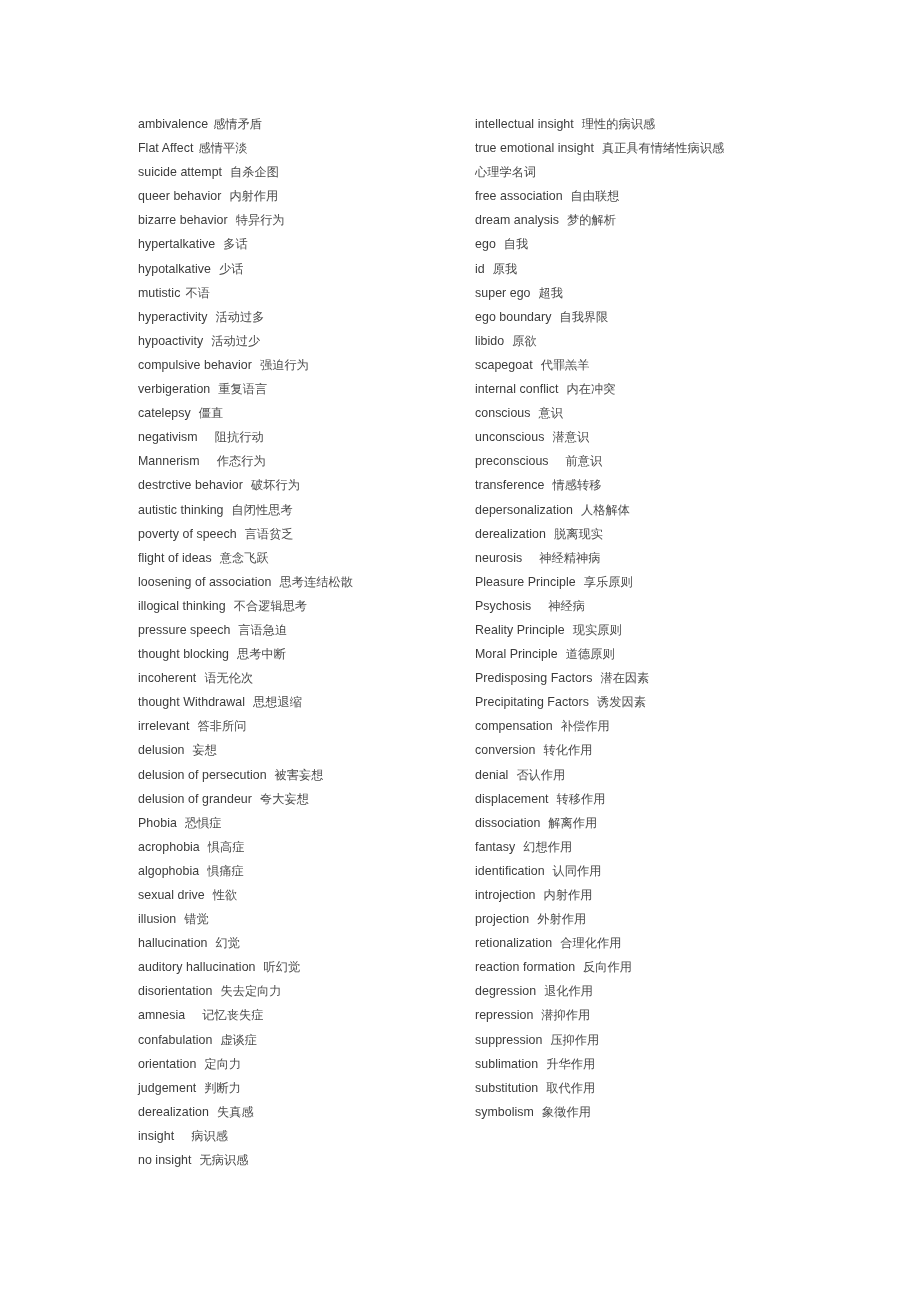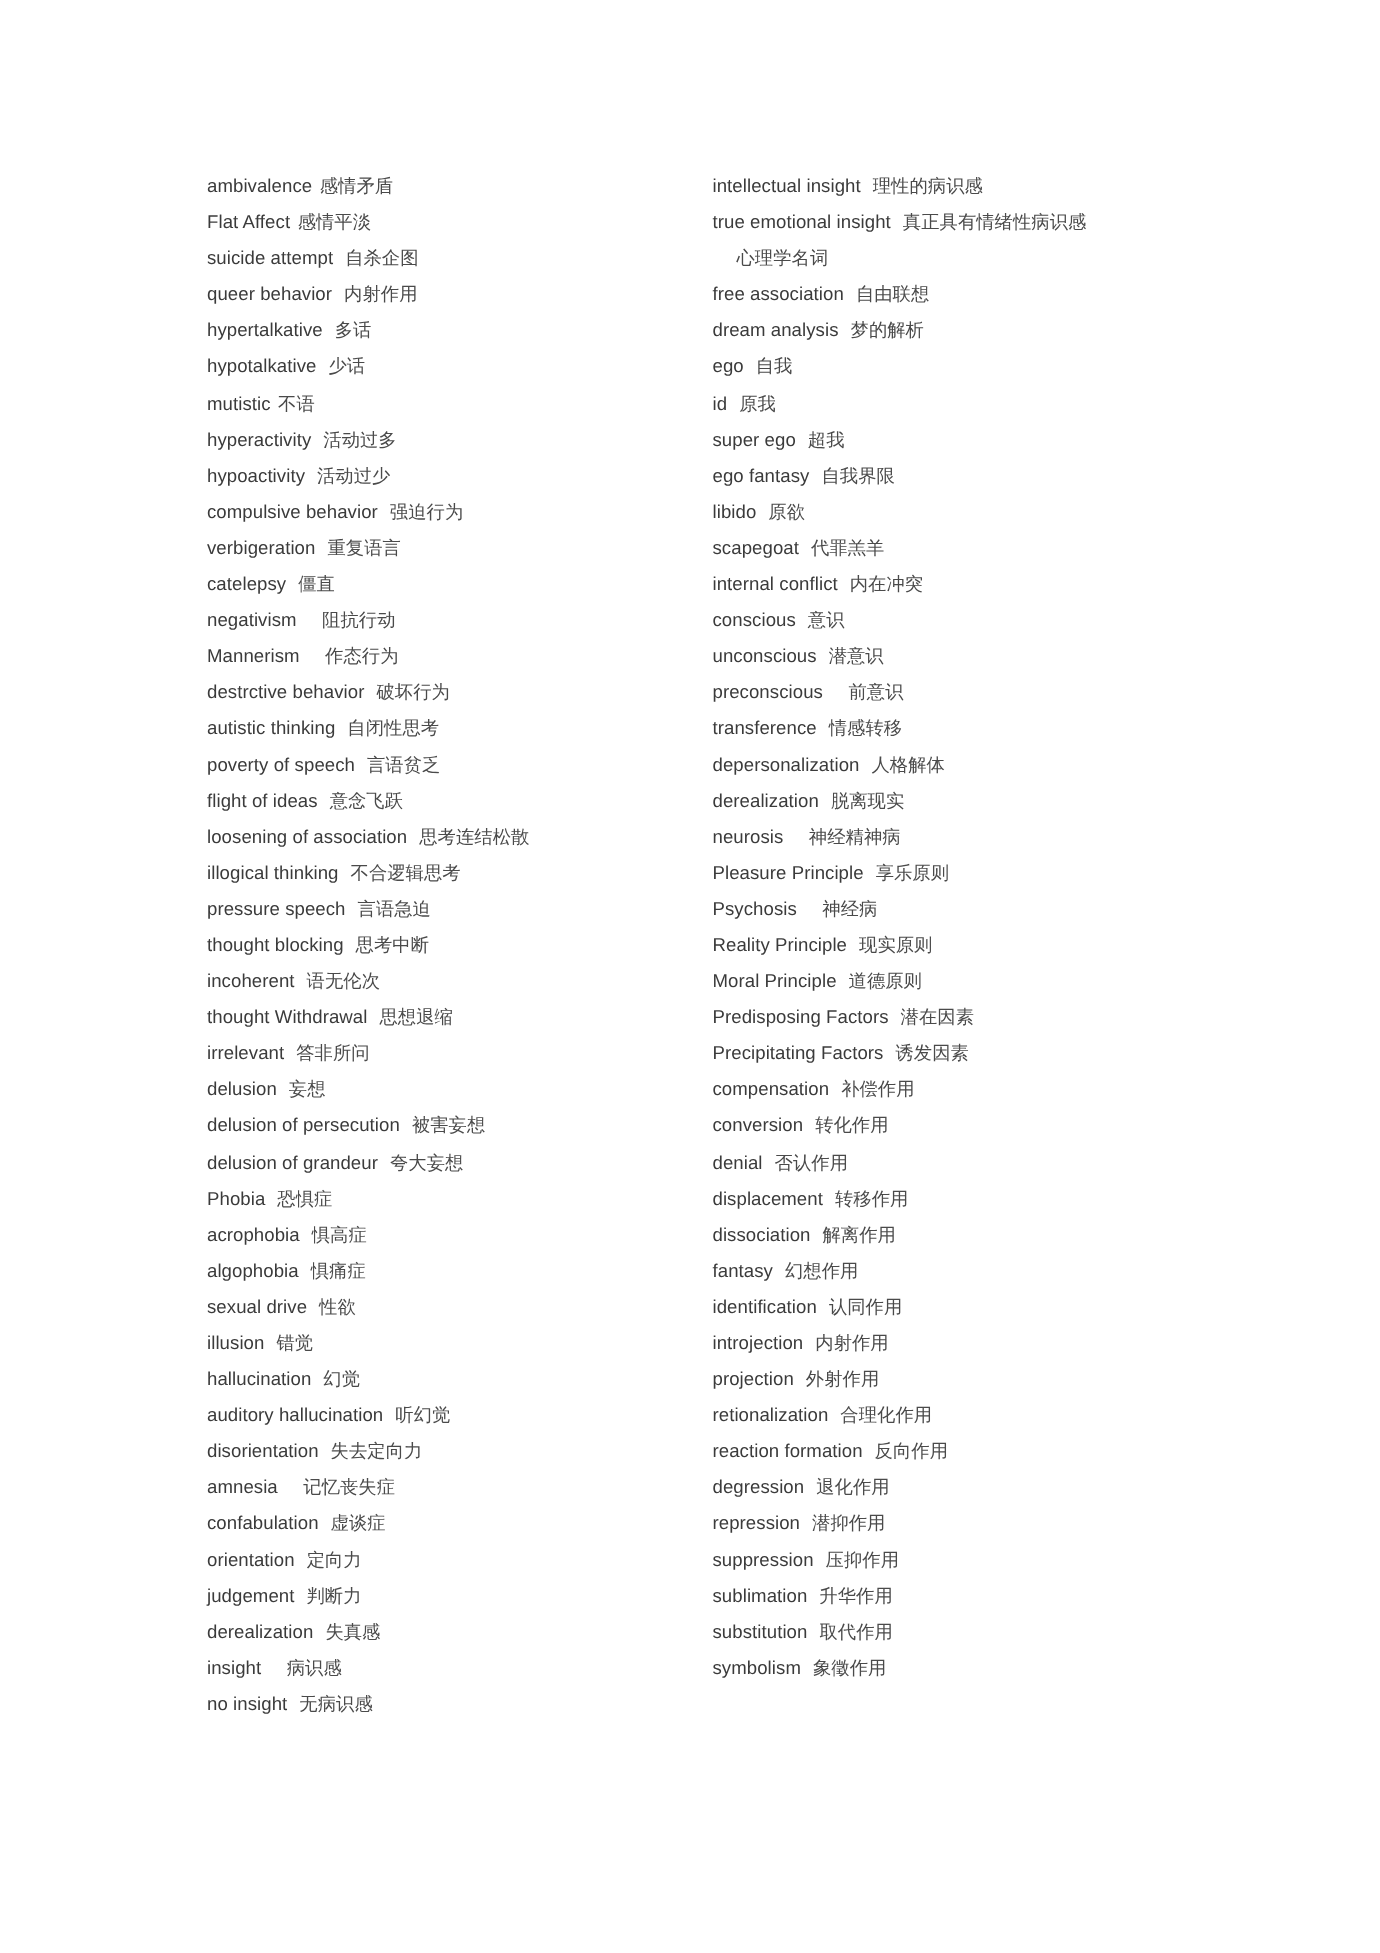--- a/index.html
+++ b/index.html
@@ -51,34 +51,35 @@
   }
   .entry .gloss {
     font-family: "DejaVu Sans", "Liberation Sans", sans-serif;
     font-size: 12.2px;
     color: #4a4a4a;
     margin-left: 5px;
   }
   .entry.tight .gloss { margin-left: 17px; }
   .entry.wide  .gloss { margin-left: 8px; }
   .entry.section-header .gloss {
-    margin-left: 16px;
+    margin-left: 0;
   }
 </style>
 </head>
 <body>
 
 <div class="page">
   <div class="columns">
 
     <div class="column column-left">
         <div class="entry"><span class="term">ambivalence</span><span class="gloss">感情矛盾</span></div>
         <div class="entry"><span class="term">Flat Affect</span><span class="gloss">感情平淡</span></div>
         <div class="entry wide"><span class="term">suicide attempt</span><span class="gloss">自杀企图</span></div>
         <div class="entry wide"><span class="term">queer behavior</span><span class="gloss">内射作用</span></div>
+        <div class="entry wide"><span class="term">bizarre behavior</span><span class="gloss">特异行为</span></div>
         <div class="entry wide"><span class="term">hypertalkative</span><span class="gloss">多话</span></div>
         <div class="entry wide"><span class="term">hypotalkative</span><span class="gloss">少话</span></div>
         <div class="entry"><span class="term">mutistic</span><span class="gloss">不语</span></div>
         <div class="entry wide"><span class="term">hyperactivity</span><span class="gloss">活动过多</span></div>
         <div class="entry wide"><span class="term">hypoactivity</span><span class="gloss">活动过少</span></div>
         <div class="entry wide"><span class="term">compulsive behavior</span><span class="gloss">强迫行为</span></div>
         <div class="entry wide"><span class="term">verbigeration</span><span class="gloss">重复语言</span></div>
         <div class="entry wide"><span class="term">catelepsy</span><span class="gloss">僵直</span></div>
         <div class="entry tight"><span class="term">negativism</span><span class="gloss">阻抗行动</span></div>
         <div class="entry tight"><span class="term">Mannerism</span><span class="gloss">作态行为</span></div>
@@ -115,21 +116,21 @@
 
     <div class="column column-right">
         <div class="entry wide"><span class="term">intellectual insight</span><span class="gloss">理性的病识感</span></div>
         <div class="entry wide"><span class="term">true emotional insight</span><span class="gloss">真正具有情绪性病识感</span></div>
         <div class="entry section-header"><span class="gloss">心理学名词</span></div>
         <div class="entry wide"><span class="term">free association</span><span class="gloss">自由联想</span></div>
         <div class="entry wide"><span class="term">dream analysis</span><span class="gloss">梦的解析</span></div>
         <div class="entry wide"><span class="term">ego</span><span class="gloss">自我</span></div>
         <div class="entry wide"><span class="term">id</span><span class="gloss">原我</span></div>
         <div class="entry wide"><span class="term">super ego</span><span class="gloss">超我</span></div>
-        <div class="entry wide"><span class="term">ego fantasy</span><span class="gloss">自我界限</span></div>
+        <div class="entry wide"><span class="term">ego boundary</span><span class="gloss">自我界限</span></div>
         <div class="entry wide"><span class="term">libido</span><span class="gloss">原欲</span></div>
         <div class="entry wide"><span class="term">scapegoat</span><span class="gloss">代罪羔羊</span></div>
         <div class="entry wide"><span class="term">internal conflict</span><span class="gloss">内在冲突</span></div>
         <div class="entry wide"><span class="term">conscious</span><span class="gloss">意识</span></div>
         <div class="entry wide"><span class="term">unconscious</span><span class="gloss">潜意识</span></div>
         <div class="entry tight"><span class="term">preconscious</span><span class="gloss">前意识</span></div>
         <div class="entry wide"><span class="term">transference</span><span class="gloss">情感转移</span></div>
         <div class="entry wide"><span class="term">depersonalization</span><span class="gloss">人格解体</span></div>
         <div class="entry wide"><span class="term">derealization</span><span class="gloss">脱离现实</span></div>
         <div class="entry tight"><span class="term">neurosis</span><span class="gloss">神经精神病</span></div>

